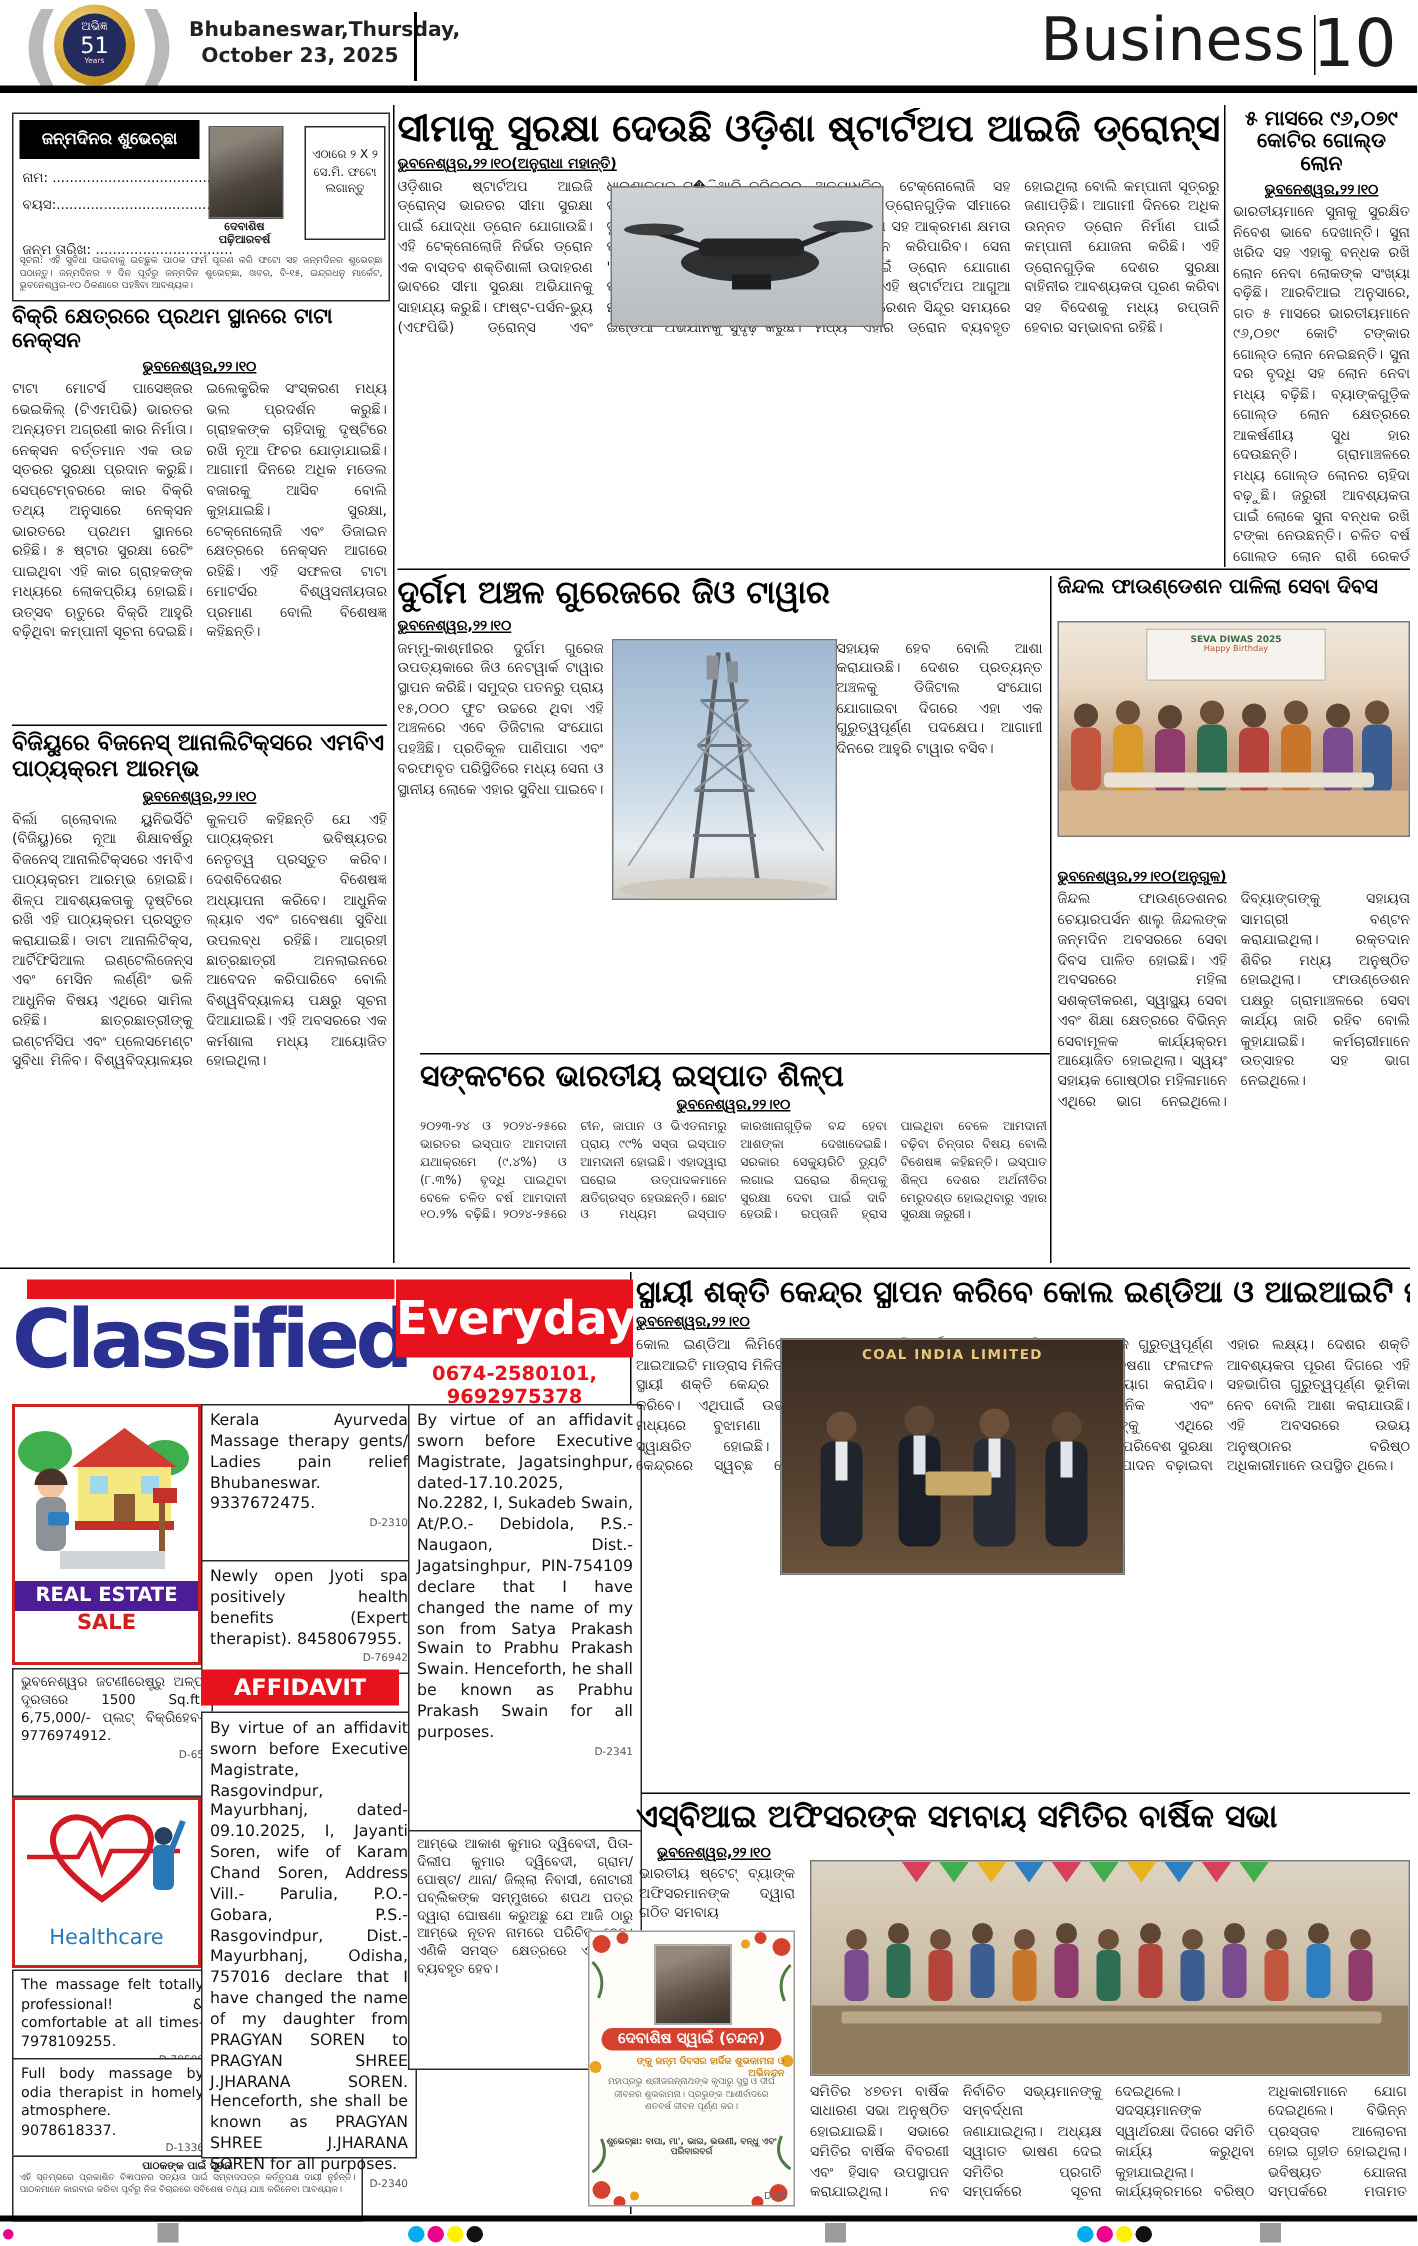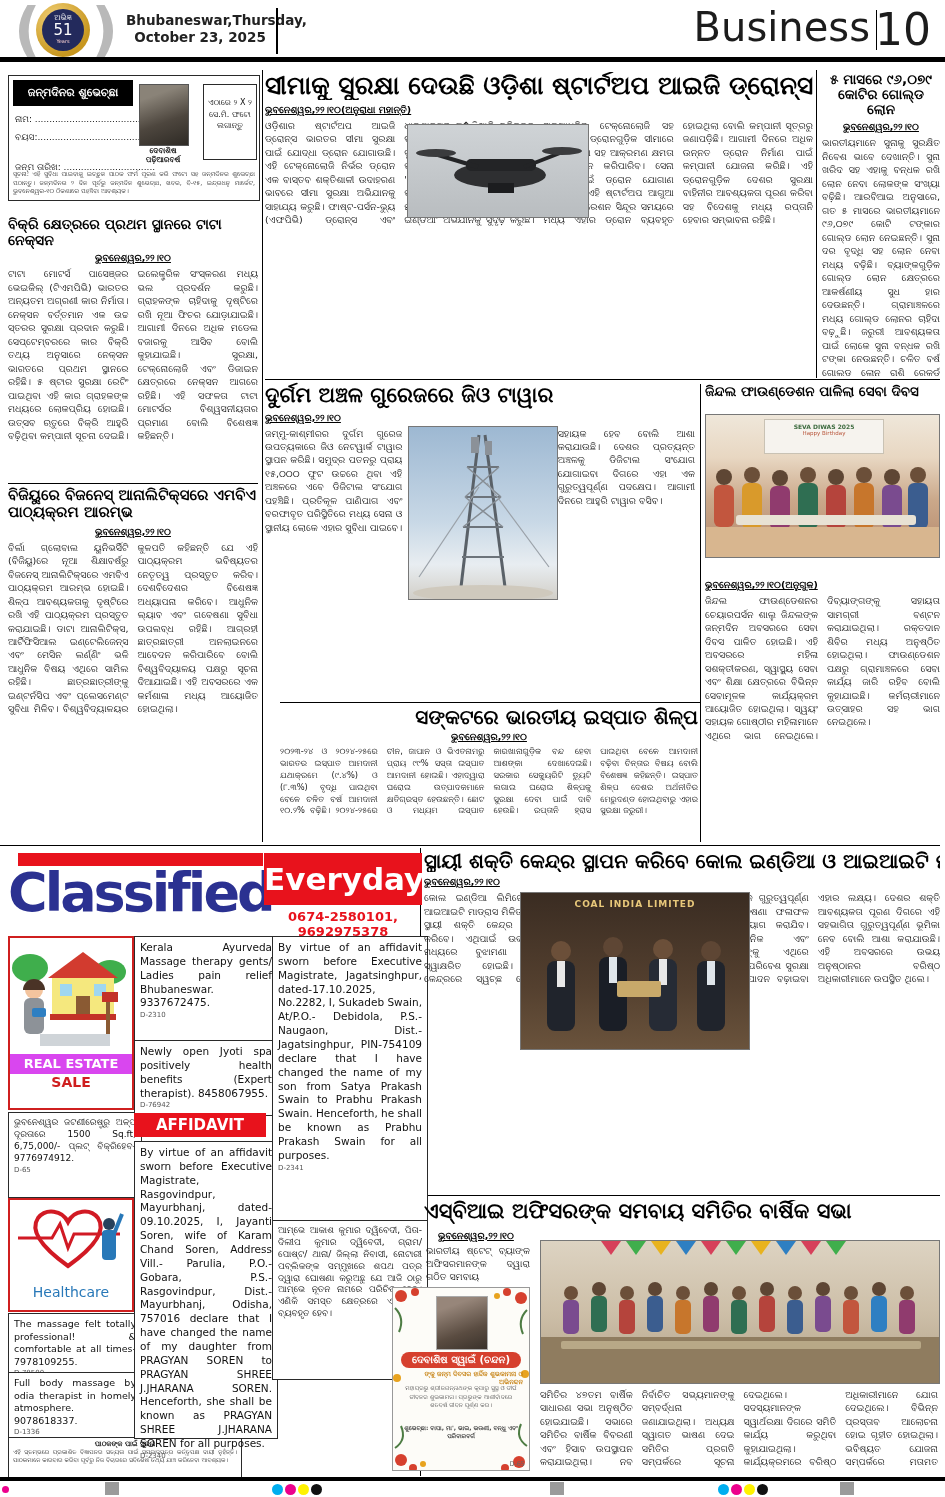--- a/index.html
+++ b/index.html
@@ -9,21 +9,21 @@
   .hrule{position:absolute;background:#000;}
   .vrule{position:absolute;background:#000;width:1px;}
   .hl{font-weight:bold;color:#000;line-height:1.12;}
   .dl{font-weight:bold;font-size:9.5px;text-decoration:underline;color:#000;}
   .body-txt{font-size:9.5px;line-height:1.42;text-align:justify;color:#191919;}
   .cols2{column-count:2;column-gap:9px;}
   .cols3{column-count:3;column-gap:9px;}
   .cols4{column-count:4;column-gap:9px;}
   .box{border:1px solid #2a2a2a;background:#fff;}
   .ad{padding:4px 5px;font-size:10.5px;line-height:1.32;text-align:justify;color:#111;}
-  .ref{display:block;font-size:7px;color:#555;margin-top:1px;}
+  .ref{display:block;text-align:right;font-size:7px;color:#555;margin-top:1px;}
   .photo{position:absolute;border:1px solid #777;overflow:hidden;}
   
   .logo-wrap{position:absolute;left:14px;top:2px;width:104px;height:56px;}
   .paren{position:absolute;top:-6px;font-size:58px;color:#b9b9b9;font-weight:bold;}
   .gold-ring{position:absolute;left:22px;top:1px;width:54px;height:54px;border-radius:50%;
              background:radial-gradient(circle at 35% 30%,#f3d27a,#c8971f 70%);}
   .navy-circ{position:absolute;left:28px;top:7px;width:42px;height:42px;border-radius:50%;
              background:#232a5c;color:#fff;text-align:center;}
   .date-block{position:absolute;left:126px;top:12px;width:148px;text-align:center;
               font-size:13.5px;font-weight:bold;color:#222;line-height:1.25;}
@@ -86,21 +86,21 @@
     <div style="position:absolute;left:118px;top:70px;width:72px;text-align:center;font-size:7.5px;font-weight:bold;line-height:1.2;">
       <div>ଦେବାଶିଷ</div>
       <div>ପଢ଼ିଆରବର୍ଷ</div>
     </div>
     <div class="box" style="position:absolute;left:194px;top:8px;width:52px;height:62px;font-size:8px;
                 text-align:center;padding-top:12px;line-height:1.45;">ଏଠାରେ ୨ X ୨ ସେ.ମି. ଫଟୋ ଲଗାନ୍ତୁ</div>
     <div style="position:absolute;left:4px;top:94px;width:242px;font-size:6.3px;line-height:1.35;text-align:justify;color:#333;">ସୂଚନା: ଏହି ସୁବିଧା ପାଇବାକୁ ଇଚ୍ଛୁକ ପାଠକ ଫର୍ମ ପୂରଣ କରି ଫଟୋ ସହ ଜନ୍ମଦିନର ଶୁଭେଚ୍ଛା ପଠାନ୍ତୁ। ଜନ୍ମଦିନର ୨ ଦିନ ପୂର୍ବରୁ ଜନ୍ମଦିନ ଶୁଭେଚ୍ଛା, ଖବର, ବି-୧୫, ଇନ୍ଦ୍ରଧନୁ ମାର୍କେଟ, ଭୁବନେଶ୍ୱର-୧୦ ଠିକଣାରେ ପହଞ୍ଚିବା ଆବଶ୍ୟକ।</div>
   </div>
 
   <div class="abs" style="left:8px;top:204px;width:250px;height:276px;">
-    <div class="hl" style="font-size:14px;margin-top:13px;">ବିକ୍ରି କ୍ଷେତ୍ରରେ ପ୍ରଥମ ସ୍ଥାନରେ ଟାଟା ନେକ୍ସନ</div>
+    <div class="hl" style="font-size:14px;">ବିକ୍ରି କ୍ଷେତ୍ରରେ ପ୍ରଥମ ସ୍ଥାନରେ ଟାଟା ନେକ୍ସନ</div>
     <div class="dl" style="text-align:center;margin:4px 0 3px;">ଭୁବନେଶ୍ୱର,୨୨।୧୦</div>
     <div class="body-txt cols2" style="height:218px;overflow:hidden;">ଟାଟା ମୋଟର୍ସ ପାସେଞ୍ଜର ଭେଇକିଲ୍ (ଟିଏମପିଭି) ଭାରତର ଅନ୍ୟତମ ଅଗ୍ରଣୀ କାର ନିର୍ମାତା। ନେକ୍ସନ ବର୍ତ୍ତମାନ ଏକ ଉଚ୍ଚ ସ୍ତରର ସୁରକ୍ଷା ପ୍ରଦାନ କରୁଛି। ସେପ୍ଟେମ୍ବରରେ କାର ବିକ୍ରି ତଥ୍ୟ ଅନୁସାରେ ନେକ୍ସନ ଭାରତରେ ପ୍ରଥମ ସ୍ଥାନରେ ରହିଛି। ୫ ଷ୍ଟାର ସୁରକ୍ଷା ରେଟିଂ ପାଇଥିବା ଏହି କାର ଗ୍ରାହକଙ୍କ ମଧ୍ୟରେ ଲୋକପ୍ରିୟ ହୋଇଛି। ଉତ୍ସବ ଋତୁରେ ବିକ୍ରି ଆହୁରି ବଢ଼ିଥିବା କମ୍ପାନୀ ସୂଚନା ଦେଇଛି। ଇଲେକ୍ଟ୍ରିକ ସଂସ୍କରଣ ମଧ୍ୟ ଭଲ ପ୍ରଦର୍ଶନ କରୁଛି। ଗ୍ରାହକଙ୍କ ଚାହିଦାକୁ ଦୃଷ୍ଟିରେ ରଖି ନୂଆ ଫିଚର ଯୋଡ଼ାଯାଇଛି। ଆଗାମୀ ଦିନରେ ଅଧିକ ମଡେଲ ବଜାରକୁ ଆସିବ ବୋଲି କୁହାଯାଇଛି। ସୁରକ୍ଷା, ଟେକ୍ନୋଲୋଜି ଏବଂ ଡିଜାଇନ କ୍ଷେତ୍ରରେ ନେକ୍ସନ ଆଗରେ ରହିଛି। ଏହି ସଫଳତା ଟାଟା ମୋଟର୍ସର ବିଶ୍ୱସନୀୟତାର ପ୍ରମାଣ ବୋଲି ବିଶେଷଜ୍ଞ କହିଛନ୍ତି।</div>
   </div>
 
   <div class="abs" style="left:8px;top:487px;width:250px;height:352px;">
     <div class="hl" style="font-size:15px;">ବିଜିୟୁରେ ବିଜନେସ୍ ଆନାଲିଟିକ୍ସରେ ଏମବିଏ ପାଠ୍ୟକ୍ରମ ଆରମ୍ଭ</div>
     <div class="dl" style="text-align:center;margin:5px 0 3px;">ଭୁବନେଶ୍ୱର,୨୨।୧୦</div>
     <div class="body-txt cols2" style="height:268px;overflow:hidden;">ବିର୍ଲା ଗ୍ଲୋବାଲ ୟୁନିଭର୍ସିଟି (ବିଜିୟୁ)ରେ ନୂଆ ଶିକ୍ଷାବର୍ଷରୁ ବିଜନେସ୍ ଆନାଲିଟିକ୍ସରେ ଏମବିଏ ପାଠ୍ୟକ୍ରମ ଆରମ୍ଭ ହୋଇଛି। ଶିଳ୍ପ ଆବଶ୍ୟକତାକୁ ଦୃଷ୍ଟିରେ ରଖି ଏହି ପାଠ୍ୟକ୍ରମ ପ୍ରସ୍ତୁତ କରାଯାଇଛି। ଡାଟା ଆନାଲିଟିକ୍ସ, ଆର୍ଟିଫିସିଆଲ ଇଣ୍ଟେଲିଜେନ୍ସ ଏବଂ ମେସିନ ଲର୍ଣ୍ଣିଂ ଭଳି ଆଧୁନିକ ବିଷୟ ଏଥିରେ ସାମିଲ ରହିଛି। ଛାତ୍ରଛାତ୍ରୀଙ୍କୁ ଇଣ୍ଟର୍ନସିପ ଏବଂ ପ୍ଲେସମେଣ୍ଟ ସୁବିଧା ମିଳିବ। ବିଶ୍ୱବିଦ୍ୟାଳୟର କୁଳପତି କହିଛନ୍ତି ଯେ ଏହି ପାଠ୍ୟକ୍ରମ ଭବିଷ୍ୟତର ନେତୃତ୍ୱ ପ୍ରସ୍ତୁତ କରିବ। ଦେଶବିଦେଶର ବିଶେଷଜ୍ଞ ଅଧ୍ୟାପନା କରିବେ। ଆଧୁନିକ ଲ୍ୟାବ ଏବଂ ଗବେଷଣା ସୁବିଧା ଉପଲବ୍ଧ ରହିଛି। ଆଗ୍ରହୀ ଛାତ୍ରଛାତ୍ରୀ ଅନଲାଇନରେ ଆବେଦନ କରିପାରିବେ ବୋଲି ବିଶ୍ୱବିଦ୍ୟାଳୟ ପକ୍ଷରୁ ସୂଚନା ଦିଆଯାଇଛି। ଏହି ଅବସରରେ ଏକ କର୍ମଶାଳା ମଧ୍ୟ ଆୟୋଜିତ ହୋଇଥିଲା।</div>
   </div>
 
@@ -180,21 +180,21 @@
           <rect x="202" y="68" width="20" height="46" rx="6" fill="#3b5d8f"></rect>
         <rect x="0" y="112" width="233" height="30" fill="#d8b68f"></rect>
         <rect x="30" y="100" width="180" height="10" rx="3" fill="#e8e2d4"></rect>
       </svg>
     </div>
     <div class="dl" style="margin-top:180px;">ଭୁବନେଶ୍ୱର,୨୨।୧୦(ଅନୁଗୁଳ)</div>
     <div class="body-txt cols2" style="height:254px;overflow:hidden;margin-top:3px;">ଜିନ୍ଦଲ ଫାଉଣ୍ଡେଶନର ଚେୟାରପର୍ସନ ଶାଲୁ ଜିନ୍ଦଲଙ୍କ ଜନ୍ମଦିନ ଅବସରରେ ସେବା ଦିବସ ପାଳିତ ହୋଇଛି। ଏହି ଅବସରରେ ମହିଳା ସଶକ୍ତୀକରଣ, ସ୍ୱାସ୍ଥ୍ୟ ସେବା ଏବଂ ଶିକ୍ଷା କ୍ଷେତ୍ରରେ ବିଭିନ୍ନ ସେବାମୂଳକ କାର୍ଯ୍ୟକ୍ରମ ଆୟୋଜିତ ହୋଇଥିଲା। ସ୍ୱୟଂ ସହାୟକ ଗୋଷ୍ଠୀର ମହିଳାମାନେ ଏଥିରେ ଭାଗ ନେଇଥିଲେ। ଦିବ୍ୟାଙ୍ଗଙ୍କୁ ସହାୟତା ସାମଗ୍ରୀ ବଣ୍ଟନ କରାଯାଇଥିଲା। ରକ୍ତଦାନ ଶିବିର ମଧ୍ୟ ଅନୁଷ୍ଠିତ ହୋଇଥିଲା। ଫାଉଣ୍ଡେଶନ ପକ୍ଷରୁ ଗ୍ରାମାଞ୍ଚଳରେ ସେବା କାର୍ଯ୍ୟ ଜାରି ରହିବ ବୋଲି କୁହାଯାଇଛି। କର୍ମଚାରୀମାନେ ଉତ୍ସାହର ସହ ଭାଗ ନେଇଥିଲେ।</div>
   </div>
 
   <div class="abs" style="left:280px;top:706px;width:418px;height:136px;">
-    <div class="hl" style="font-size:20px;text-align:right;">ସଙ୍କଟରେ ଭାରତୀୟ ଇସ୍ପାତ ଶିଳ୍ପ</div>
+    <div class="hl" style="font-size:20px;text-align:left;">ସଙ୍କଟରେ ଭାରତୀୟ ଇସ୍ପାତ ଶିଳ୍ପ</div>
     <div class="dl" style="text-align:center;margin:3px 0;">ଭୁବନେଶ୍ୱର,୨୨।୧୦</div>
     <div class="body-txt cols4" style="font-size:8.3px;height:88px;overflow:hidden;">୨୦୨୩-୨୪ ଓ ୨୦୨୪-୨୫ରେ ଭାରତର ଇସ୍ପାତ ଆମଦାନୀ ଯଥାକ୍ରମେ (୯.୪%) ଓ (୮.୩%) ବୃଦ୍ଧି ପାଇଥିବା ବେଳେ ଚଳିତ ବର୍ଷ ଆମଦାନୀ ୧୦.୨% ବଢ଼ିଛି। ୨୦୨୪-୨୫ରେ ଚୀନ, ଜାପାନ ଓ ଭିଏତନାମରୁ ପ୍ରାୟ ୯୯% ସସ୍ତା ଇସ୍ପାତ ଆମଦାନୀ ହୋଇଛି। ଏହାଦ୍ୱାରା ଘରୋଇ ଉତ୍ପାଦକମାନେ କ୍ଷତିଗ୍ରସ୍ତ ହେଉଛନ୍ତି। ଛୋଟ ଓ ମଧ୍ୟମ ଇସ୍ପାତ କାରଖାନାଗୁଡ଼ିକ ବନ୍ଦ ହେବା ଆଶଙ୍କା ଦେଖାଦେଇଛି। ସରକାର ସେକ୍ୟୁରିଟି ଡ୍ୟୁଟି ଲଗାଇ ଘରୋଇ ଶିଳ୍ପକୁ ସୁରକ୍ଷା ଦେବା ପାଇଁ ଦାବି ହେଉଛି। ରପ୍ତାନି ହ୍ରାସ ପାଇଥିବା ବେଳେ ଆମଦାନୀ ବଢ଼ିବା ଚିନ୍ତାର ବିଷୟ ବୋଲି ବିଶେଷଜ୍ଞ କହିଛନ୍ତି। ଇସ୍ପାତ ଶିଳ୍ପ ଦେଶର ଅର୍ଥନୀତିର ମେରୁଦଣ୍ଡ ହୋଇଥିବାରୁ ଏହାର ସୁରକ୍ଷା ଜରୁରୀ।</div>
   </div>
 
   <div class="abs" style="left:8px;top:853px;width:412px;height:78px;">
     <div class="cls-redbar"></div>
     <div class="cls-word">Classified</div>
     <div class="everyday">Everyday</div>
     <div class="phones">0674-2580101, 9692975378</div>
   </div>
@@ -210,21 +210,21 @@
       <rect x="66" y="58" width="14" height="20" fill="#8a5a33"></rect>
       <rect x="40" y="76" width="66" height="6" fill="#c33227"></rect>
       <circle cx="24" cy="52" r="9" fill="#f3c49e"></circle>
       <path d="M13 52 a11 11 0 0 1 22 0 z" fill="#4a3326"></path>
       <rect x="14" y="60" width="20" height="36" rx="6" fill="#8d9298"></rect>
       <rect x="22" y="70" width="14" height="9" rx="2" fill="#2e7fc2"></rect>
       <rect x="96" y="58" width="4" height="38" fill="#8a5a33"></rect>
       <rect x="92" y="54" width="16" height="10" fill="#c33227"></rect>
       <rect x="30" y="96" width="70" height="12" fill="#cfd4d8"></rect>
     </svg>
-    <div style="background:#d946ef;color:#fff;font-weight:bold;font-size:13px;text-align:center;height:20px;line-height:20px;">REAL ESTATE</div>
+    <div style="background:#4c1d95;color:#fff;font-weight:bold;font-size:13px;text-align:center;height:20px;line-height:20px;">REAL ESTATE</div>
     <div style="color:#cf1f1f;font-weight:bold;font-size:14px;text-align:center;">SALE</div>
   </div>
   <div class="abs box ad" style="left:8px;top:1112px;width:122px;height:76px;font-size:9px;">
     <span>ଭୁବନେଶ୍ୱର ଜଟଣୀରେଷ୍ଟ୍ରୁ ଅଳ୍ପ ଦୂରତାରେ 1500 Sq.ft, 6,75,000/- ପ୍ଲଟ୍ ବିକ୍ରିହେବ- 9776974912.</span>
     <span class="ref">D-65</span>
   </div>
   <div class="abs" style="left:8px;top:1198px;width:122px;height:110px;border:2.5px solid #cf1f1f;">
     <svg width="117" height="78" viewBox="0 0 117 78">
       <path d="M58 66 C30 46 20 30 28 18 C36 8 52 10 58 22 C64 10 80 8 88 18 C96 30 86 46 58 66 Z" fill="none" stroke="#d11a24" stroke-width="4"></path>
       <polyline points="8,38 42,38 50,24 58,48 64,34 110,34" fill="none" stroke="#d11a24" stroke-width="3"></polyline>

